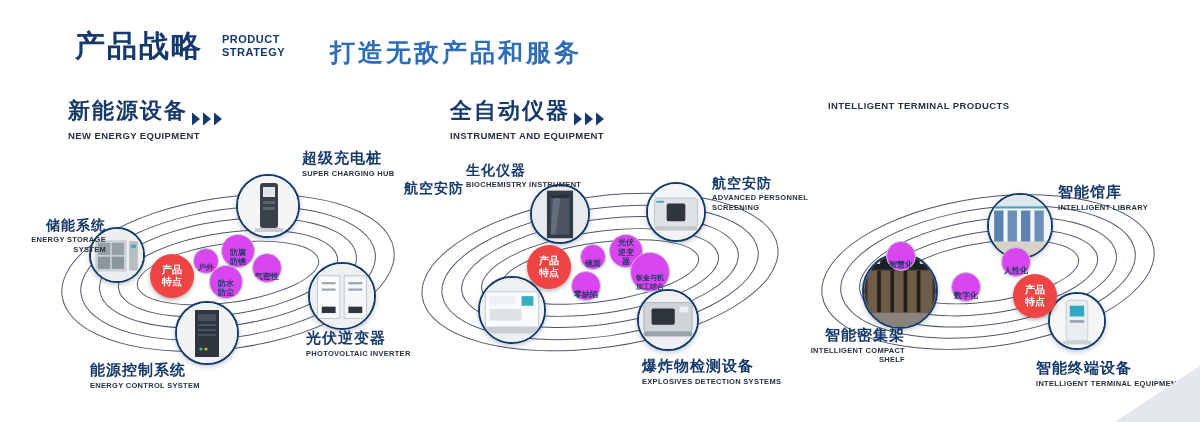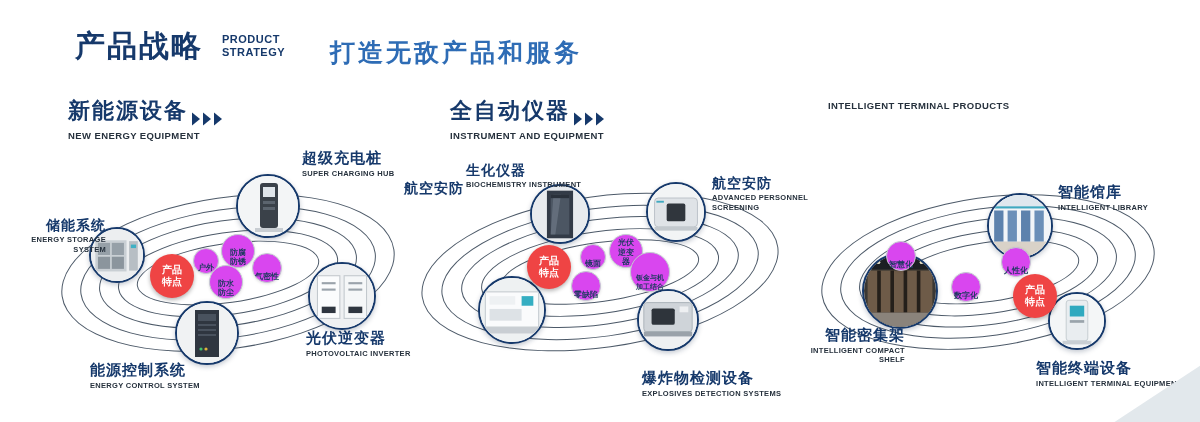--- a/index.html
+++ b/index.html
@@ -246,21 +246,21 @@
 
   <div class="solo-label" style="left:404px; top:180px;">航空安防</div>
   <div class="plabel" style="left:466px; top:163px; width:122px;">
     <div class="zh" style="font-size:14px;">生化仪器</div>
     <div class="en">BIOCHEMISTRY INSTRUMENT</div>
   </div>
   <div class="plabel" style="left:712px; top:176px; width:100px;">
     <div class="zh" style="font-size:14px;">航空安防</div>
     <div class="en">ADVANCED PERSONNEL SCREENING</div>
   </div>
-  <div class="plabel" style="left:642px; top:358px; width:150px;margin-top:12px;">
+  <div class="plabel" style="left:642px; top:358px; width:150px;">
     <div class="zh">爆炸物检测设备</div>
     <div class="en">EXPLOSIVES DETECTION SYSTEMS</div>
   </div>
 
   <div class="orbit-group" style="left:988px; top:272px;">
     <div class="orbit" style="width:336px;height:150px;margin-left:-168px;margin-top:-75px;"></div>
     <div class="orbit" style="width:298px;height:128px;margin-left:-149px;margin-top:-64px;"></div>
     <div class="orbit" style="width:260px;height:106px;margin-left:-130px;margin-top:-53px;"></div>
     <div class="orbit" style="width:222px;height:83px;margin-left:-111px;margin-top:-41px;"></div>
     <div class="orbit" style="width:184px;height:60px;margin-left:-92px;margin-top:-30px;"></div>

